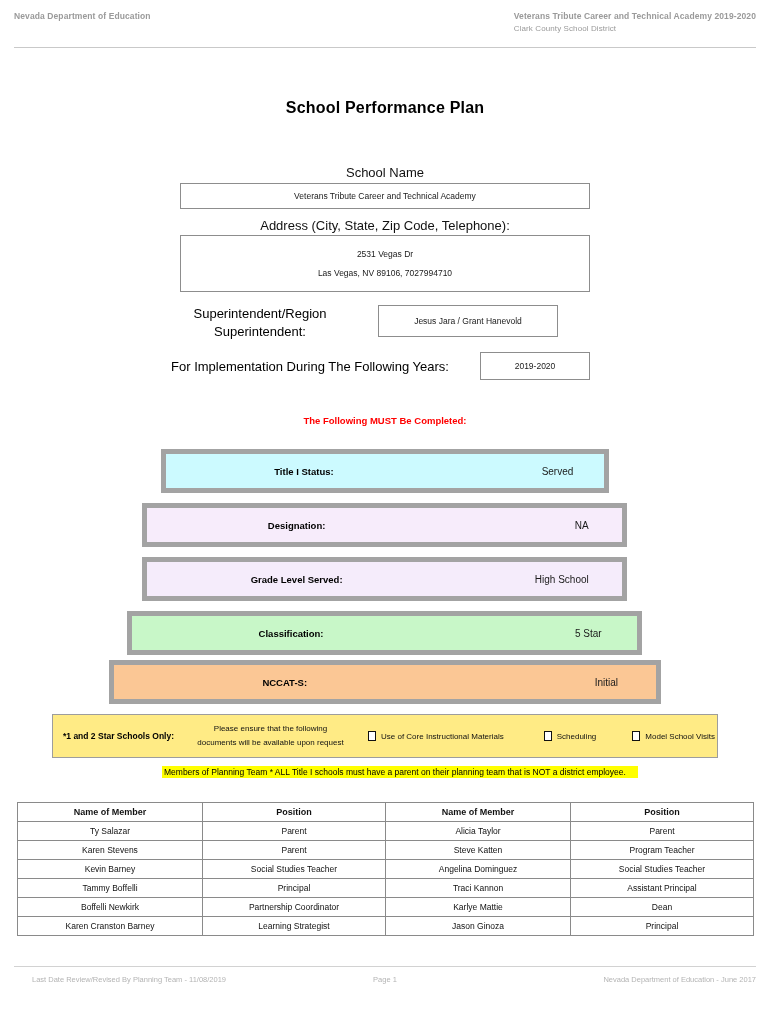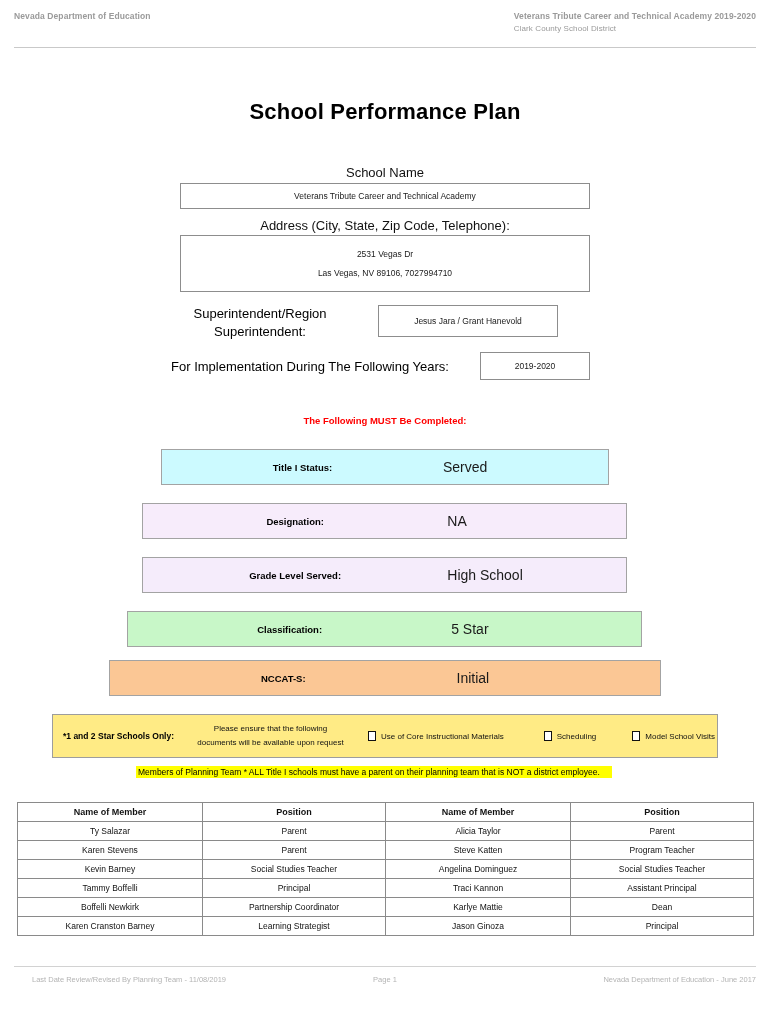--- a/index.html
+++ b/index.html
@@ -26,21 +26,21 @@
   .rh-right .line1 { font-size: 8.5px; font-weight: bold; letter-spacing: .1px; }
   .rh-right .line2 { font-size: 8px; margin-top: 3px; letter-spacing: .1px; }
   .hdr-rule {
     position: absolute; left: 14px; right: 14px; top: 47px;
     border-top: 1px solid #c9c9c9;
   }
 
   
   .doc-title {
     position: absolute; left: 0; right: 0; top: 99px;
-    text-align: center; font-size: 22px; font-weight: bold;
+    text-align: center; font-size: 16px; font-weight: bold;
     letter-spacing: .2px;
   }
 
   
   .field-label {
     position: absolute; left: 0; right: 0;
     text-align: center; font-size: 13px; color: #111;
   }
   .box {
     position: absolute;
@@ -52,31 +52,31 @@
   .box.multiline { flex-direction: column; justify-content: center; gap: 9px; }
 
   
   .must-note {
     position: absolute; left: 0; right: 0; top: 415px;
     text-align: center; font-size: 9.5px; font-weight: bold; color: #ff0000;
   }
 
   
   .bar {
-    position: absolute; height: 36px;
-    border: 1px solid #a3a3a3;
+    position: absolute; height: 44px;
+    border: 5px solid #a3a3a3;
     display: flex; align-items: center;
   }
   .bar .bar-label {
     position: absolute; left: 0; width: 63%;
     text-align: center; font-size: 9.5px; font-weight: bold; color: #000;
   }
   .bar .bar-value {
     position: absolute; left: 63%; width: 30%;
-    text-align: left; font-size: 14px; color: #1a1a1a;
+    text-align: right; font-size: 10px; color: #1a1a1a;
   }
 
   
   .star-panel {
     position: absolute; left: 52px; top: 714px; width: 666px; height: 44px;
     background: #ffeb85; border: 1px solid #9d9d9d;
     display: flex; align-items: center;
   }
   .sp-title {
     width: 130px; padding-left: 10px;
@@ -94,21 +94,21 @@
   .cbx-item.c1 { margin-left: 10px; }
   .cbx-item.c2 { margin-left: 40px; }
   .cbx-item.c3 { margin-left: 36px; }
   .cbx {
     width: 8px; height: 10px; border: 1px solid #111; background: #fff;
     flex: none;
   }
 
   
   .planning-hl {
-    position: absolute; left: 136px; top: 766px; width: 476px;
+    position: absolute; left: 162px; top: 766px; width: 476px;
     background: #ffff00; font-size: 8.5px; color: #000;
     padding: 1px 2px; white-space: nowrap;
   }
 
   
   .members {
     position: absolute; left: 17px; top: 802px; width: 736px;
     border-collapse: collapse;
     table-layout: fixed;
   }

